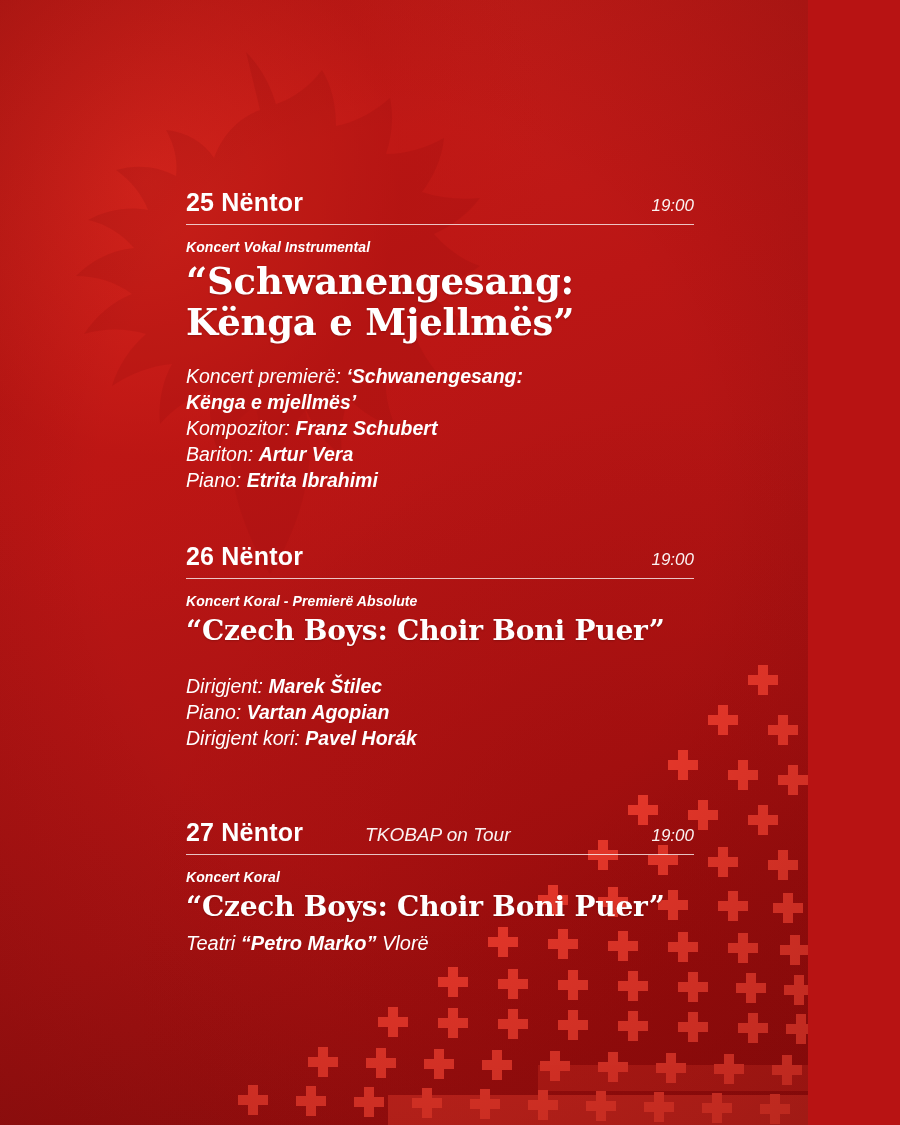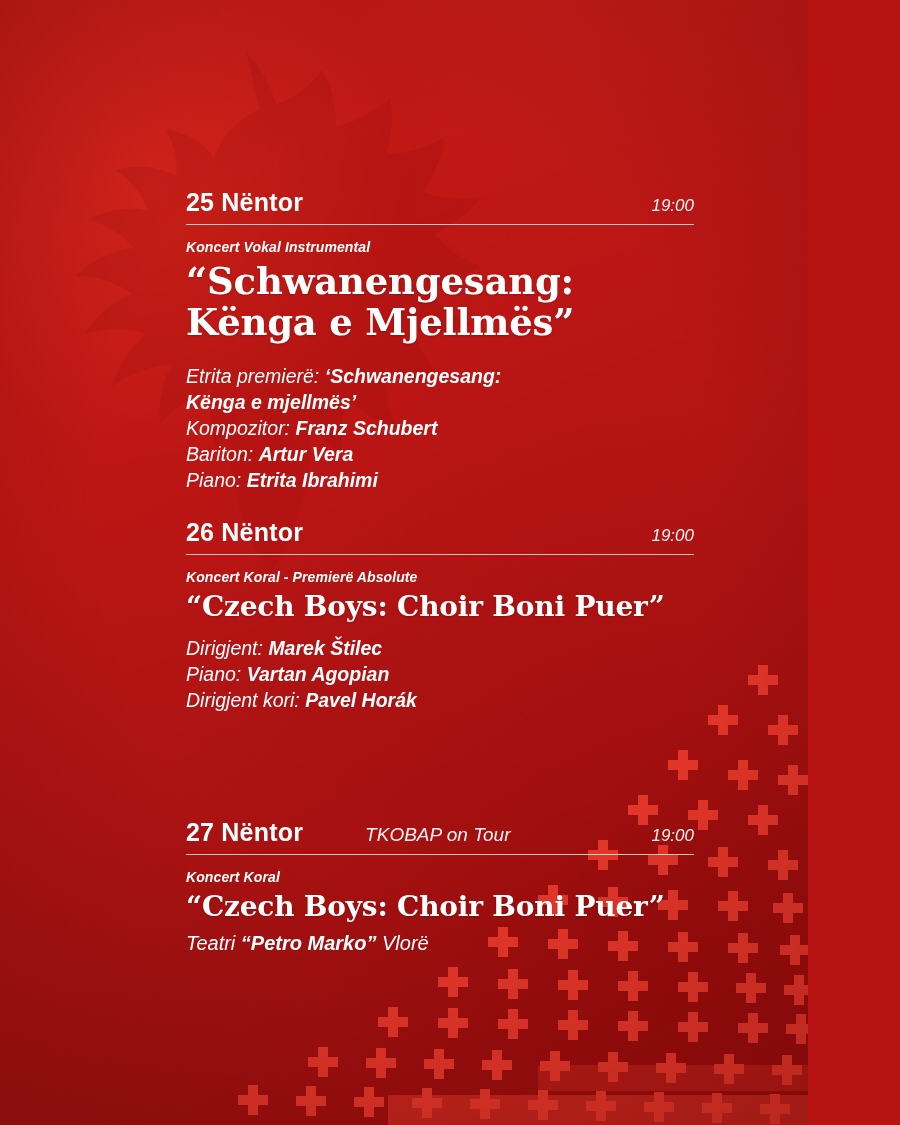--- a/index.html
+++ b/index.html
@@ -61,21 +61,21 @@
     width: 560px;
     height: 1125px;
     color: #ffffff;
   }
 
   .event {
     position: absolute;
     width: 508px;
   }
   .event-1 { top: 188px; }
-  .event-2 { top: 518px; }
+  .event-2 { top: 542px; }
   .event-3 { top: 818px; }
 
   .head-row {
     display: flex;
     align-items: baseline;
     justify-content: space-between;
     padding-bottom: 7px;
     border-bottom: 1.6px solid rgba(255,255,255,0.75);
   }
   .head-left {
@@ -128,21 +128,21 @@
 
   .details {
     margin-top: 20px;
     font-size: 19.5px;
     font-style: italic;
     line-height: 1.33;
   }
   .details .line { white-space: nowrap; }
   .details b { font-weight: 700; font-style: italic; }
 
-  .details-2 { margin-top: 14px; }
+  .details-2 { margin-top: 28px; }
   .venue {
     margin-top: 10px;
     font-size: 20px;
     font-style: italic;
   }
   .venue b { font-weight: 700; }
 </style>
 </head>
 <body>
 
@@ -238,21 +238,21 @@
           <span class="date">25 Nëntor</span>
         </div>
         <span class="time">19:00</span>
       </div>
       <div class="kicker">Koncert Vokal Instrumental</div>
       <div class="title">
         <div>“Schwanengesang:</div>
         <div>Kënga e Mjellmës”</div>
       </div>
       <div class="details">
-        <div class="line"><span>Etrita premierë: </span><b>‘Schwanengesang:</b></div>
+        <div class="line"><span>Koncert premierë: </span><b>‘Schwanengesang:</b></div>
         <div class="line"><span></span><b>Kënga e mjellmës’</b></div>
         <div class="line"><span>Kompozitor: </span><b>Franz Schubert</b></div>
         <div class="line"><span>Bariton: </span><b>Artur Vera</b></div>
         <div class="line"><span>Piano: </span><b>Etrita Ibrahimi</b></div>
       </div>
     </div>
 
     <div class="event event-2">
       <div class="head-row">
         <div class="head-left">

